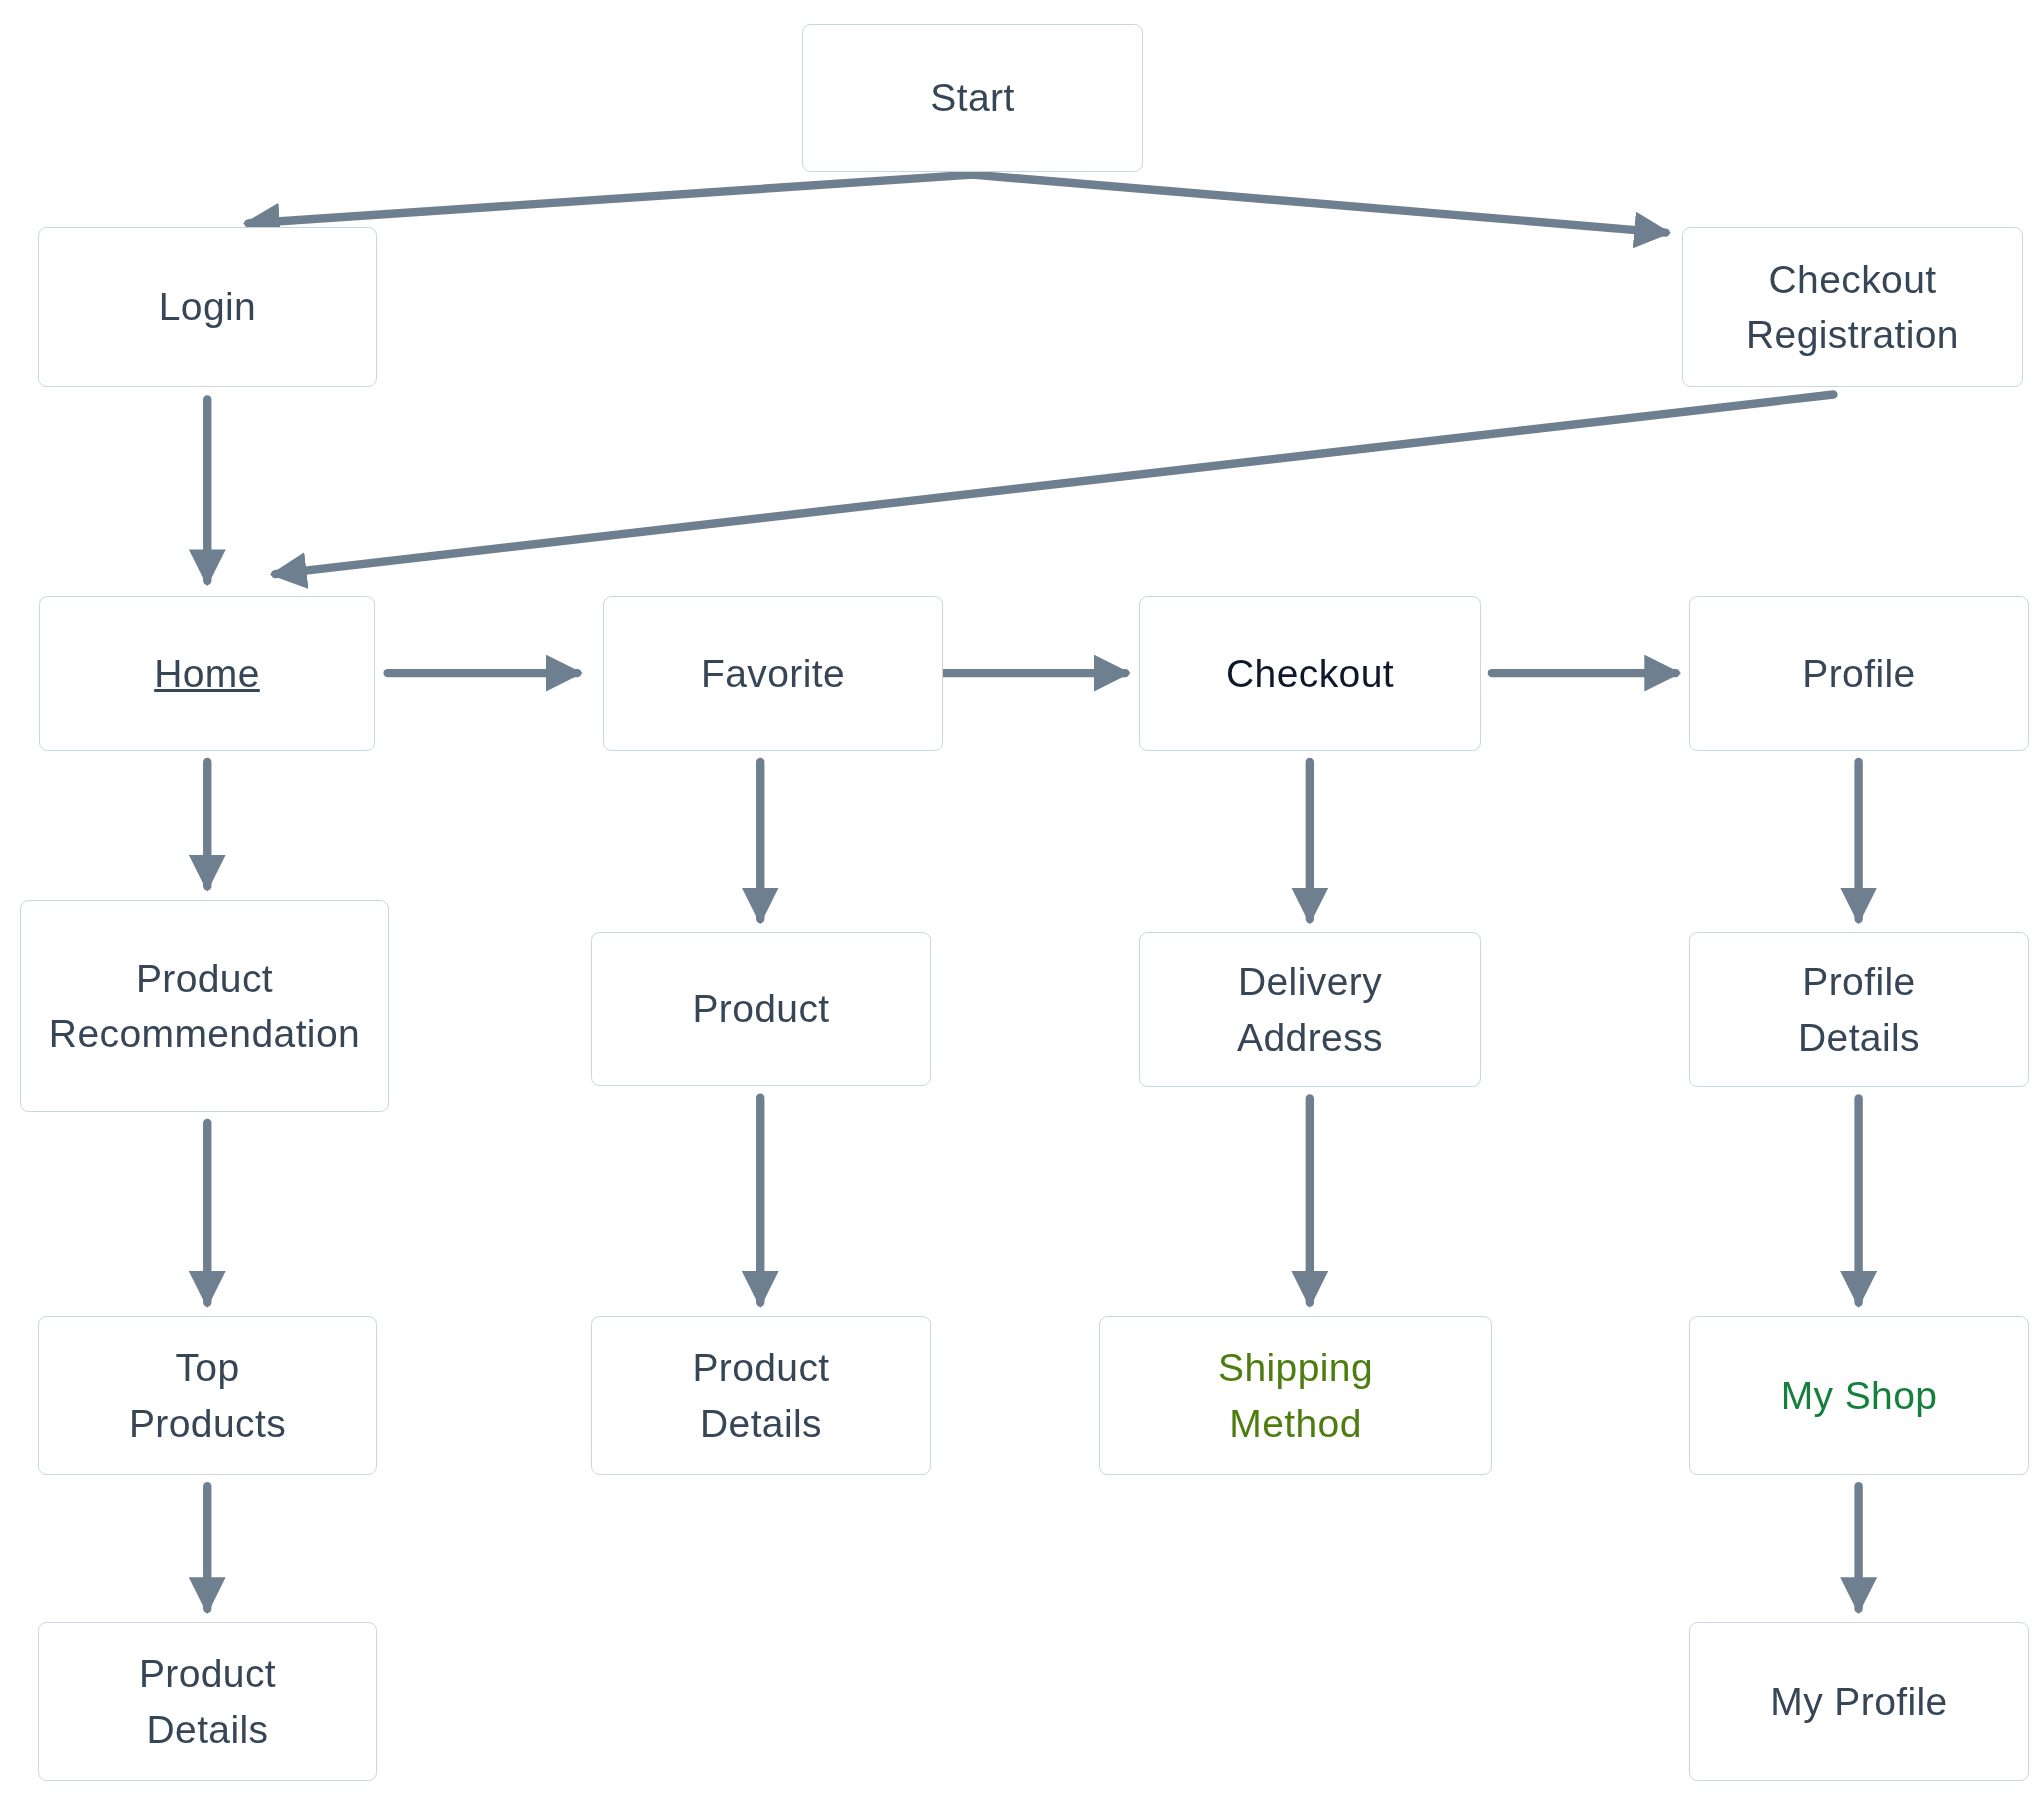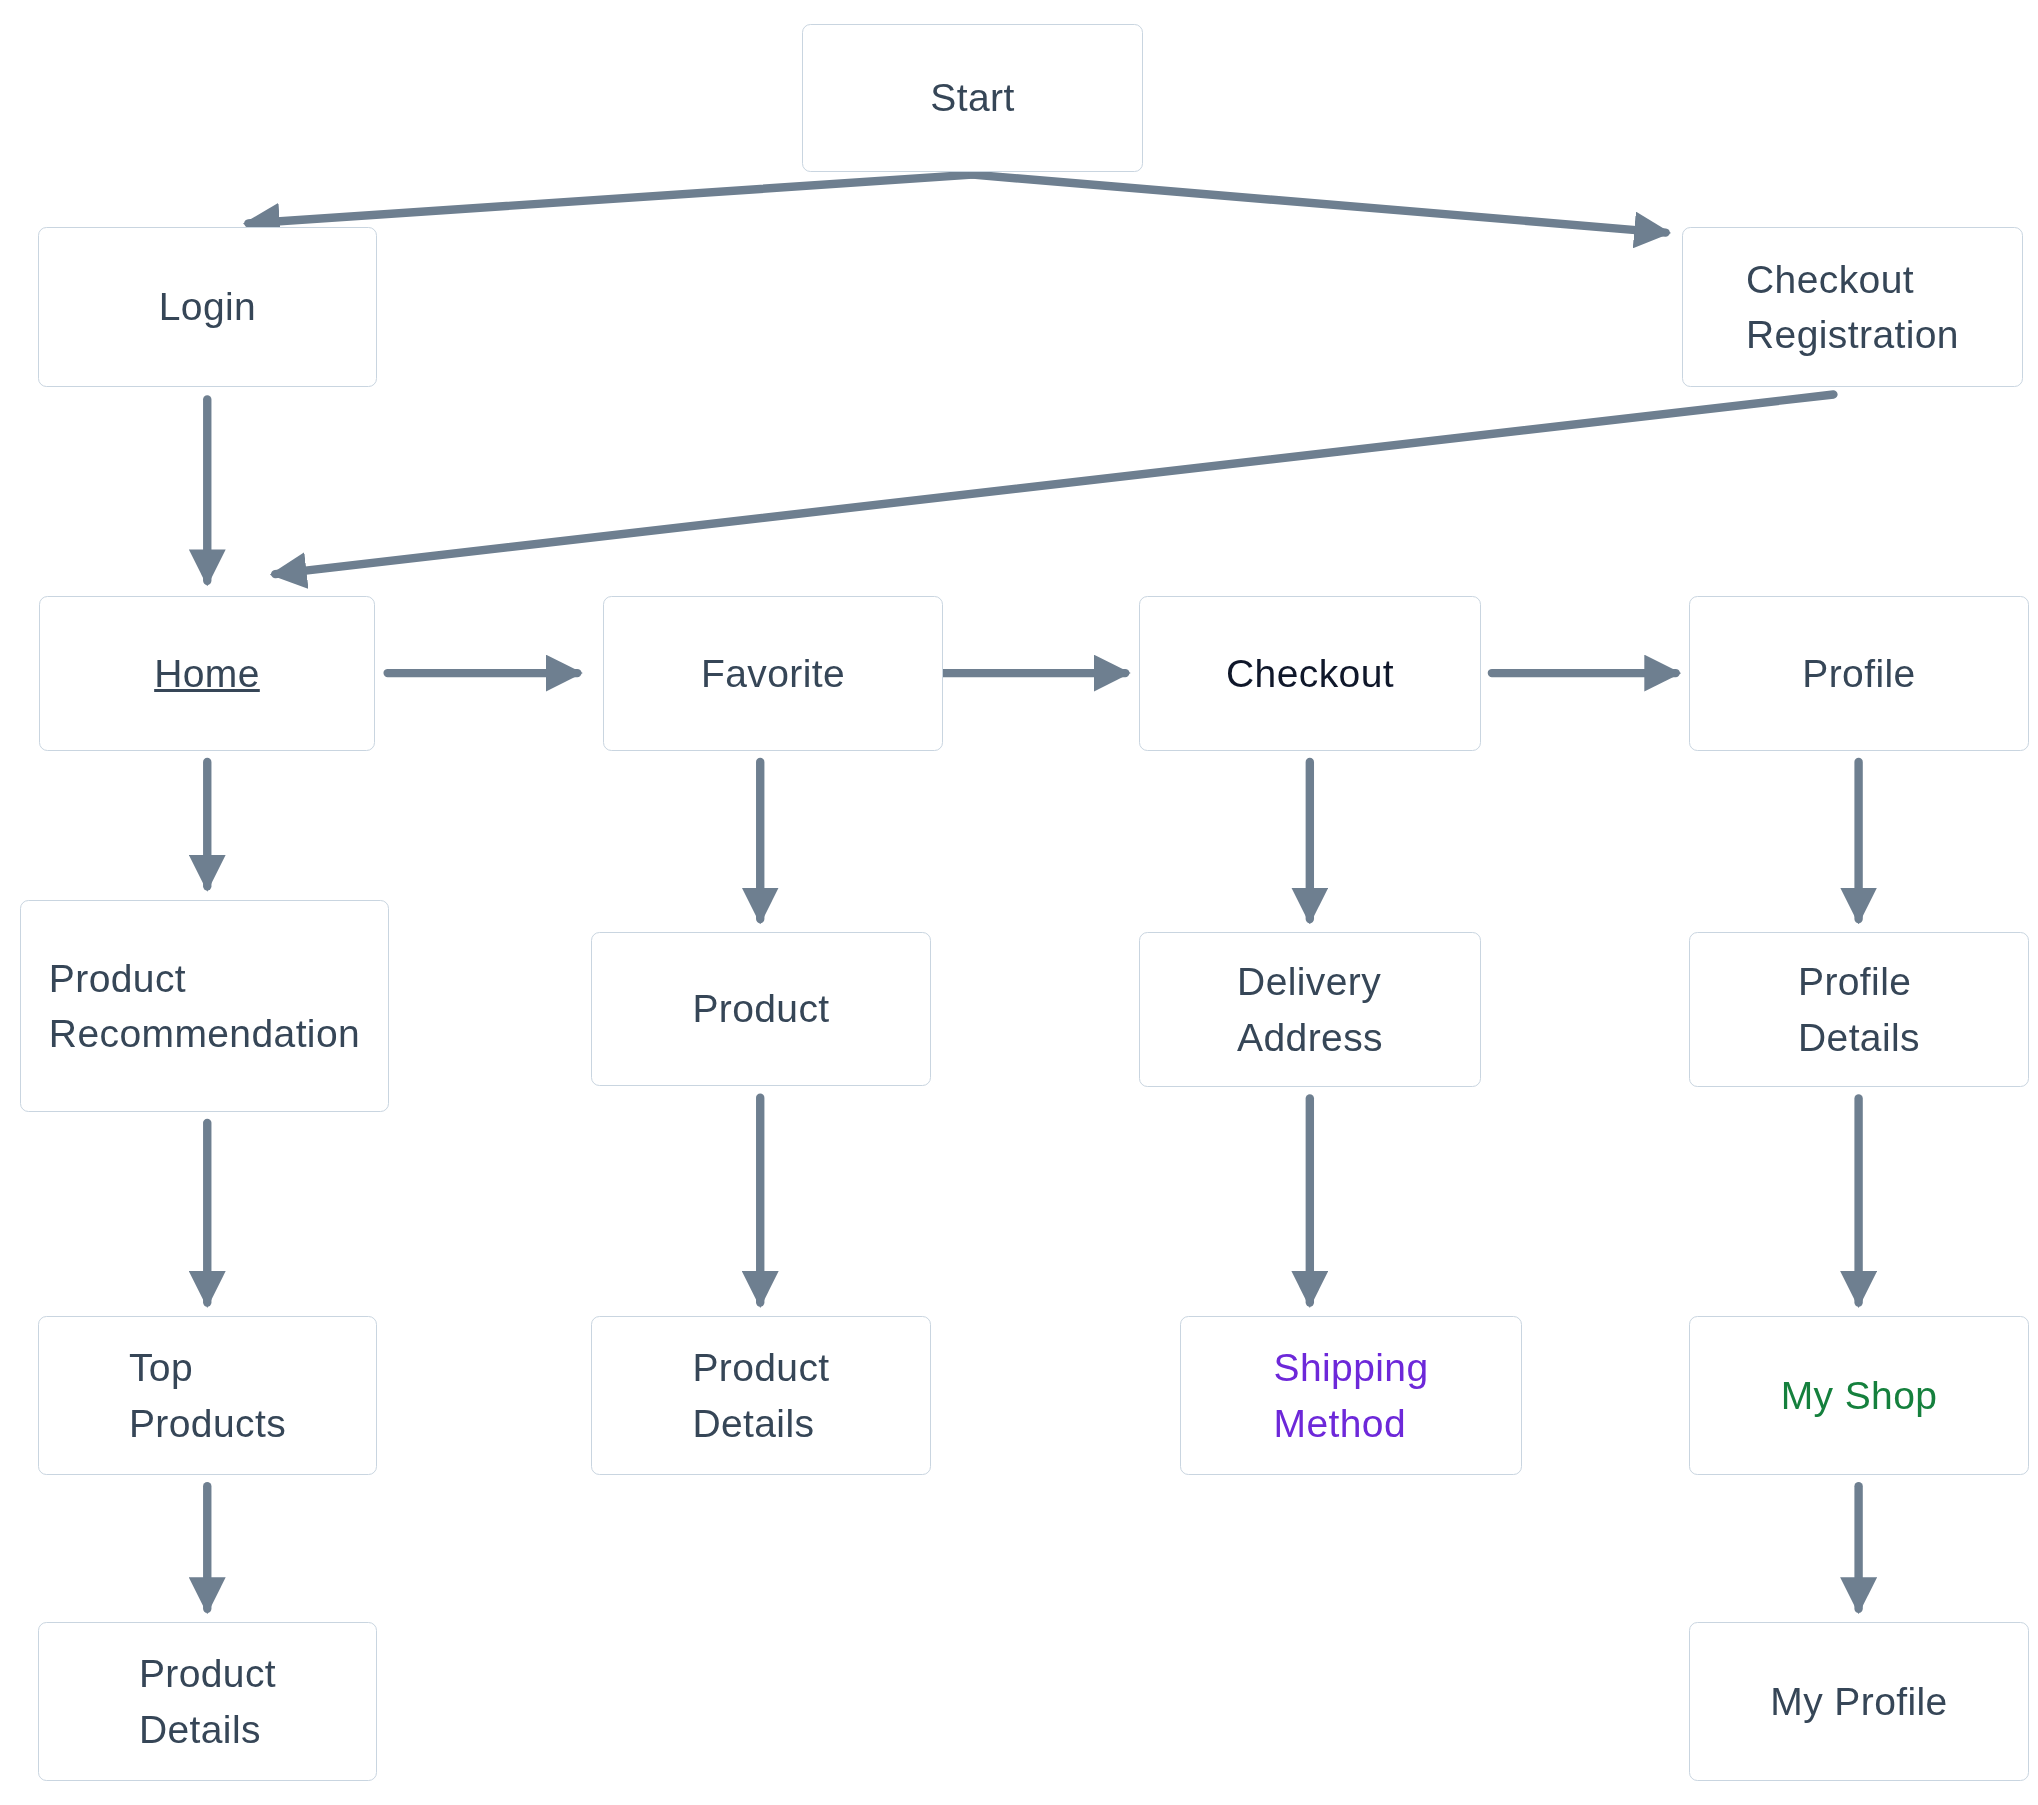--- a/index.html
+++ b/index.html
@@ -12,21 +12,21 @@
   .edges-layer {
     position: absolute;
     left: 0; top: 0;
   }
   .node {
     position: absolute;
     box-sizing: border-box;
     display: flex;
     align-items: center;
     justify-content: center;
-    text-align: left;
+    text-align: center;
     background: #ffffff;
     border: 1.7px solid #c9d5e0;
     border-radius: 8.4px;
     color: #364657;
     font-size: 39px;
     line-height: 1.42;
     white-space: pre-line;
     letter-spacing: 0.4px;
   }
 </style>
@@ -71,21 +71,21 @@
 Recommendation</div>
       <div class="node" style="left: 591px; top: 932px; width: 340px; height: 154px; background: rgb(255, 255, 255); border-color: rgb(201, 213, 224); color: rgb(54, 70, 87);">Product</div>
       <div class="node" style="left: 1139px; top: 932px; width: 342px; height: 155px; background: rgb(255, 255, 255); border-color: rgb(201, 213, 224); color: rgb(54, 70, 87);">Delivery
 Address</div>
       <div class="node" style="left: 1689px; top: 932px; width: 340px; height: 155px; background: rgb(255, 255, 255); border-color: rgb(201, 213, 224); color: rgb(54, 70, 87);">Profile
 Details</div>
       <div class="node" style="left: 38px; top: 1316px; width: 339px; height: 159px; background: rgb(255, 255, 255); border-color: rgb(201, 213, 224); color: rgb(54, 70, 87);">Top
 Products</div>
       <div class="node" style="left: 591px; top: 1316px; width: 340px; height: 159px; background: rgb(255, 255, 255); border-color: rgb(201, 213, 224); color: rgb(54, 70, 87);">Product
 Details</div>
-      <div class="node" style="left: 1180px; top: 1316px; width: 342px; height: 159px; background: rgb(255, 255, 255); border-color: rgb(201, 213, 224); color: #6d28d9;">Shipping
+      <div class="node" style="left: 1099px; top: 1316px; width: 393px; height: 159px; background: rgb(255, 255, 255); border-color: rgb(201, 213, 224); color: #4d7c0f;">Shipping
 Method</div>
       <div class="node" style="left: 1689px; top: 1316px; width: 340px; height: 159px; background: rgb(255, 255, 255); border-color: rgb(201, 213, 224); color: #15803d;">My Shop</div>
       <div class="node" style="left: 38px; top: 1622px; width: 339px; height: 159px; background: rgb(255, 255, 255); border-color: rgb(201, 213, 224); color: rgb(54, 70, 87);">Product
 Details</div>
       <div class="node" style="left: 1689px; top: 1622px; width: 340px; height: 159px; background: rgb(255, 255, 255); border-color: rgb(201, 213, 224); color: rgb(54, 70, 87);">My Profile</div>
     </div>
 </div>
 
 
 </body></html>

